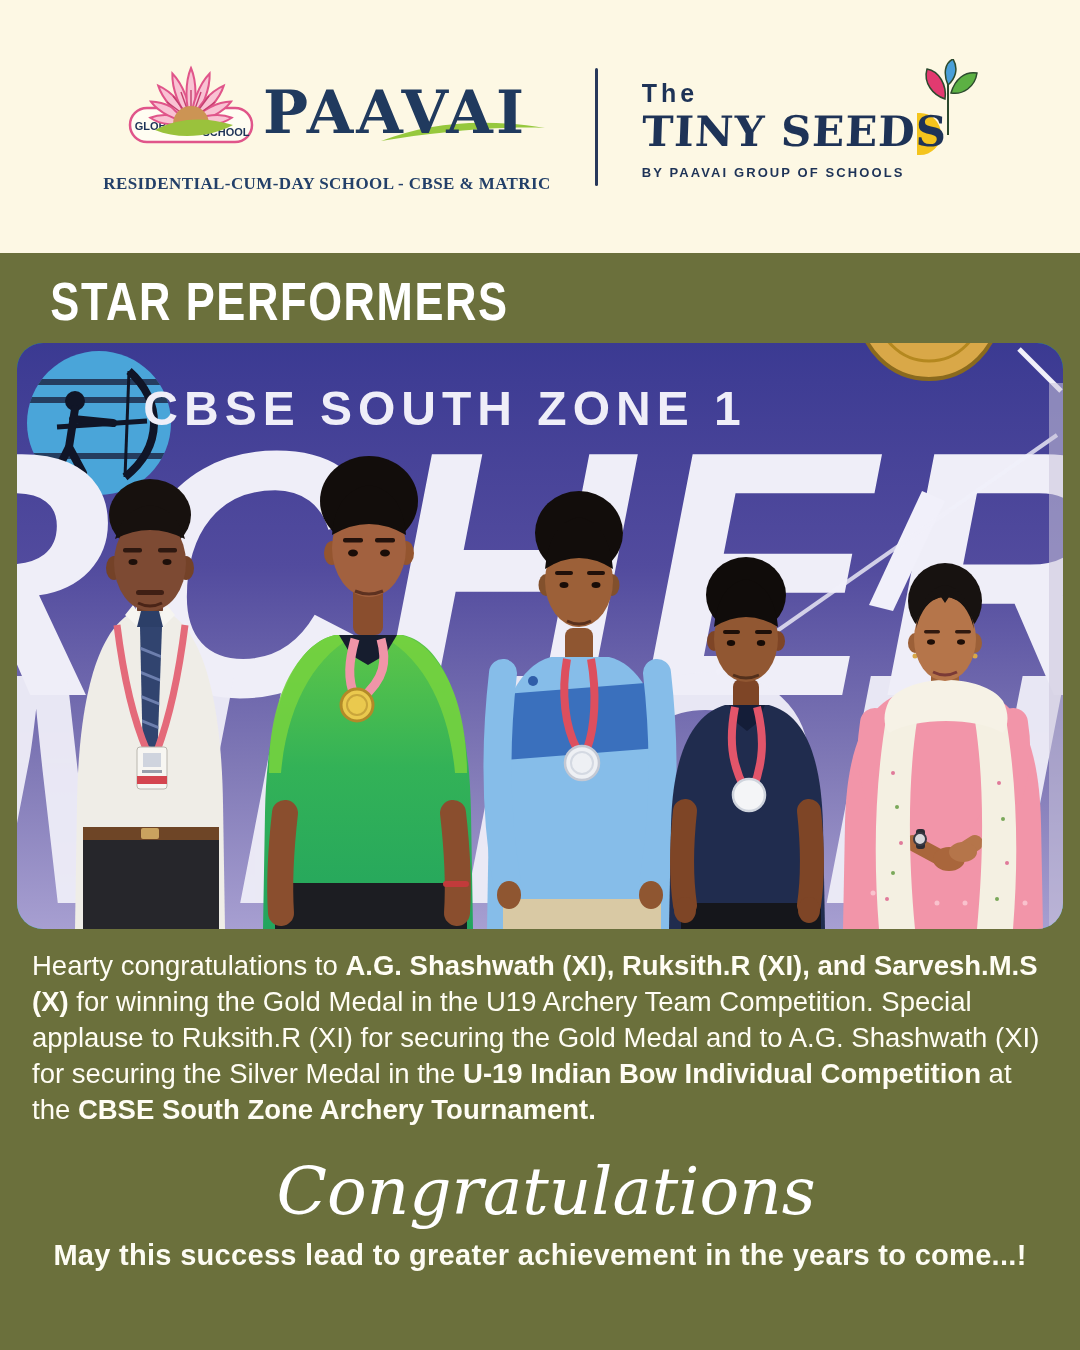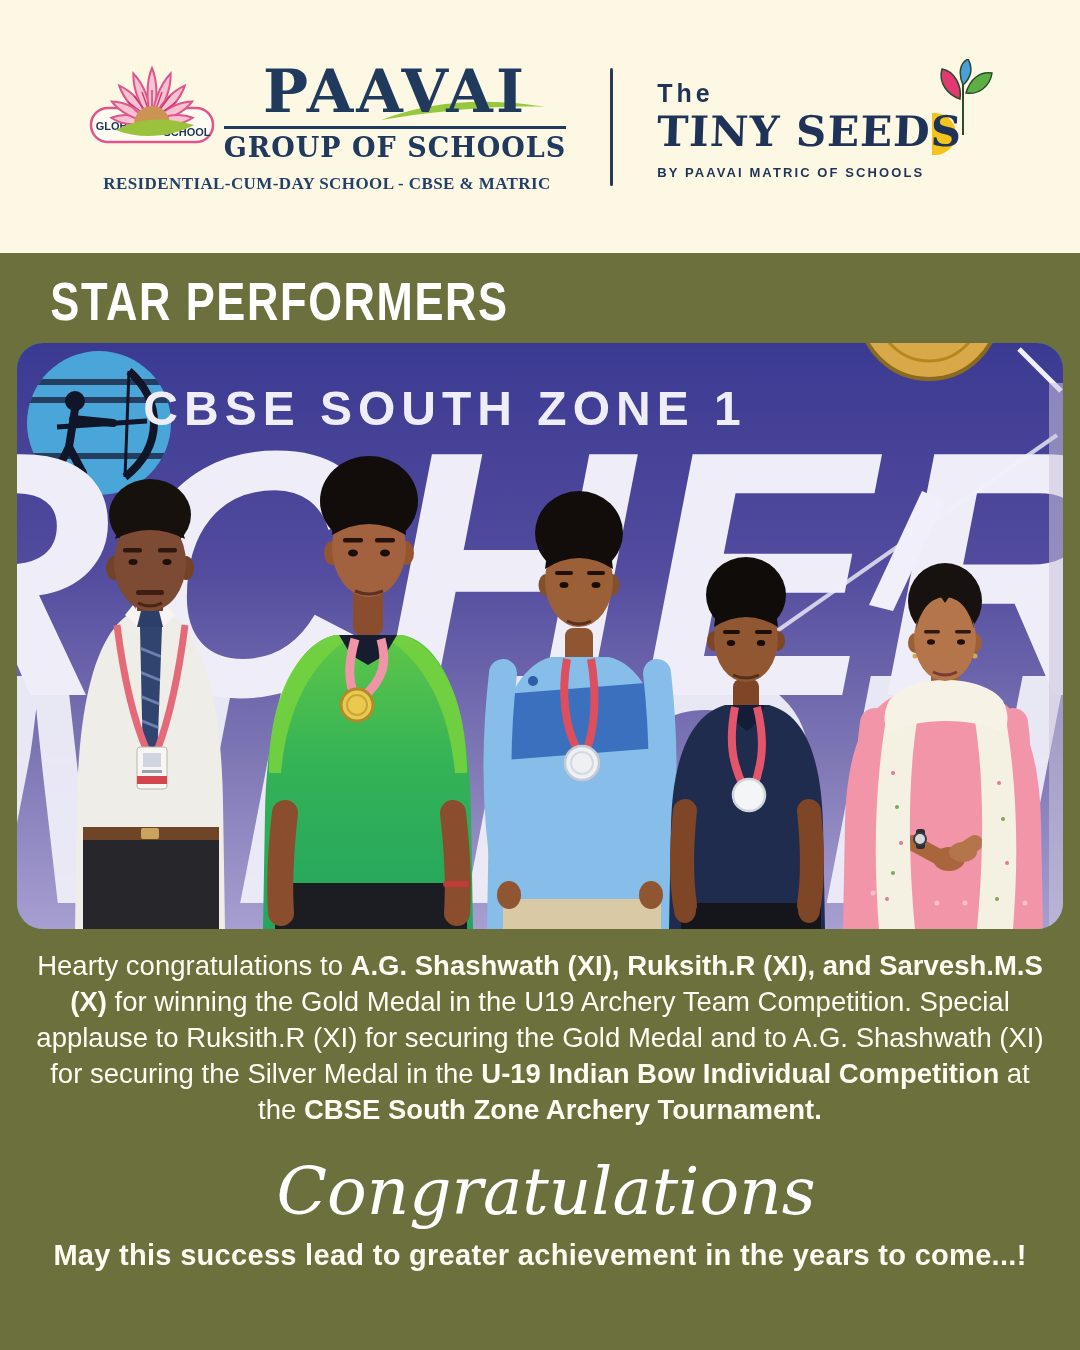--- a/index.html
+++ b/index.html
@@ -51,21 +51,21 @@
     letter-spacing:2px;transform:scaleX(0.82);transform-origin:center;
   }
   
   .photo{
     width:1046px;height:586px;margin:15px auto 0;border-radius:26px;
     overflow:hidden;background:#14b8a6;
   }
   .photo svg{display:block;width:100%;height:100%;}
   
   .message{
-    width:1016px;margin:19px auto 0;text-align:center;color:#fffdf4;
+    width:1016px;margin:19px auto 0;color:#fffdf4;
     font-size:27.5px;line-height:1.31;font-weight:normal;
   }
   .message b{font-weight:bold;}
   .script{
     color:#ffffff;text-align:center;margin-top:28px;line-height:1.1;
     font-family:"DejaVu Serif",serif;font-style:italic;font-size:66px;padding-left:12px;
   }
   .closing{color:#fdfcf3;text-align:center;font-size:29px;margin-top:10px;letter-spacing:0.3px;font-weight:bold;}
 </style>
 </head>
@@ -104,39 +104,38 @@
           <path d="M-36,8 C-12,-5 16,-5 42,3 C20,15 -12,18 -36,8 Z" fill="#9ac23c"></path>
         </g>
       </svg>
       <div class="paavai-text">
         <div class="paavai-name">
           <svg class="paavai-swoosh" width="170" height="28" viewBox="0 0 170 28">
             <path d="M2,25 C52,6 104,2 166,12 C120,10 58,16 2,25 Z" fill="#96c83d"></path>
           </svg>
           <span>PAAVAI</span>
         </div>
-        <div class="paavai-sub">GROUP OF SCHOOLS</div>
       </div>
     </div>
     <div class="paavai-tagline">RESIDENTIAL-CUM-DAY SCHOOL - CBSE &amp; MATRIC</div>
   </div>
 
   <div class="divider"></div>
 
   <div class="tinyseeds">
     <svg class="ts-leaves" width="66" height="78" viewBox="0 0 66 78">
       <path d="M33,76 C33,58 33,40 33,22" stroke="#2c4a2e" stroke-width="2" fill="none"></path>
       <path d="M30,40 C18,36 8,24 12,10 C24,12 32,26 30,40 Z" fill="#e23a70" stroke="#2c4a2e" stroke-width="1.5"></path>
       <path d="M33,26 C28,14 30,4 38,0 C44,10 40,20 33,26 Z" fill="#4a9fd8" stroke="#2c4a2e" stroke-width="1.5"></path>
       <path d="M36,34 C40,20 50,12 62,14 C60,28 48,36 36,34 Z" fill="#5cb043" stroke="#2c4a2e" stroke-width="1.5"></path>
     </svg>
     <div class="ts-the">The</div>
     <div class="ts-half-d"></div>
     <div class="ts-name">TINY SEEDS</div>
-    <div class="ts-by">BY PAAVAI MATRIC OF SCHOOLS</div>
+    <div class="ts-by">BY PAAVAI GROUP OF SCHOOLS</div>
   </div>
 </div>
 
 <div class="title">
   <span>STAR PERFORMERS</span>
 </div>
 
 <div class="photo">
 <svg viewBox="0 0 1046 586" preserveAspectRatio="none">
   <defs>

